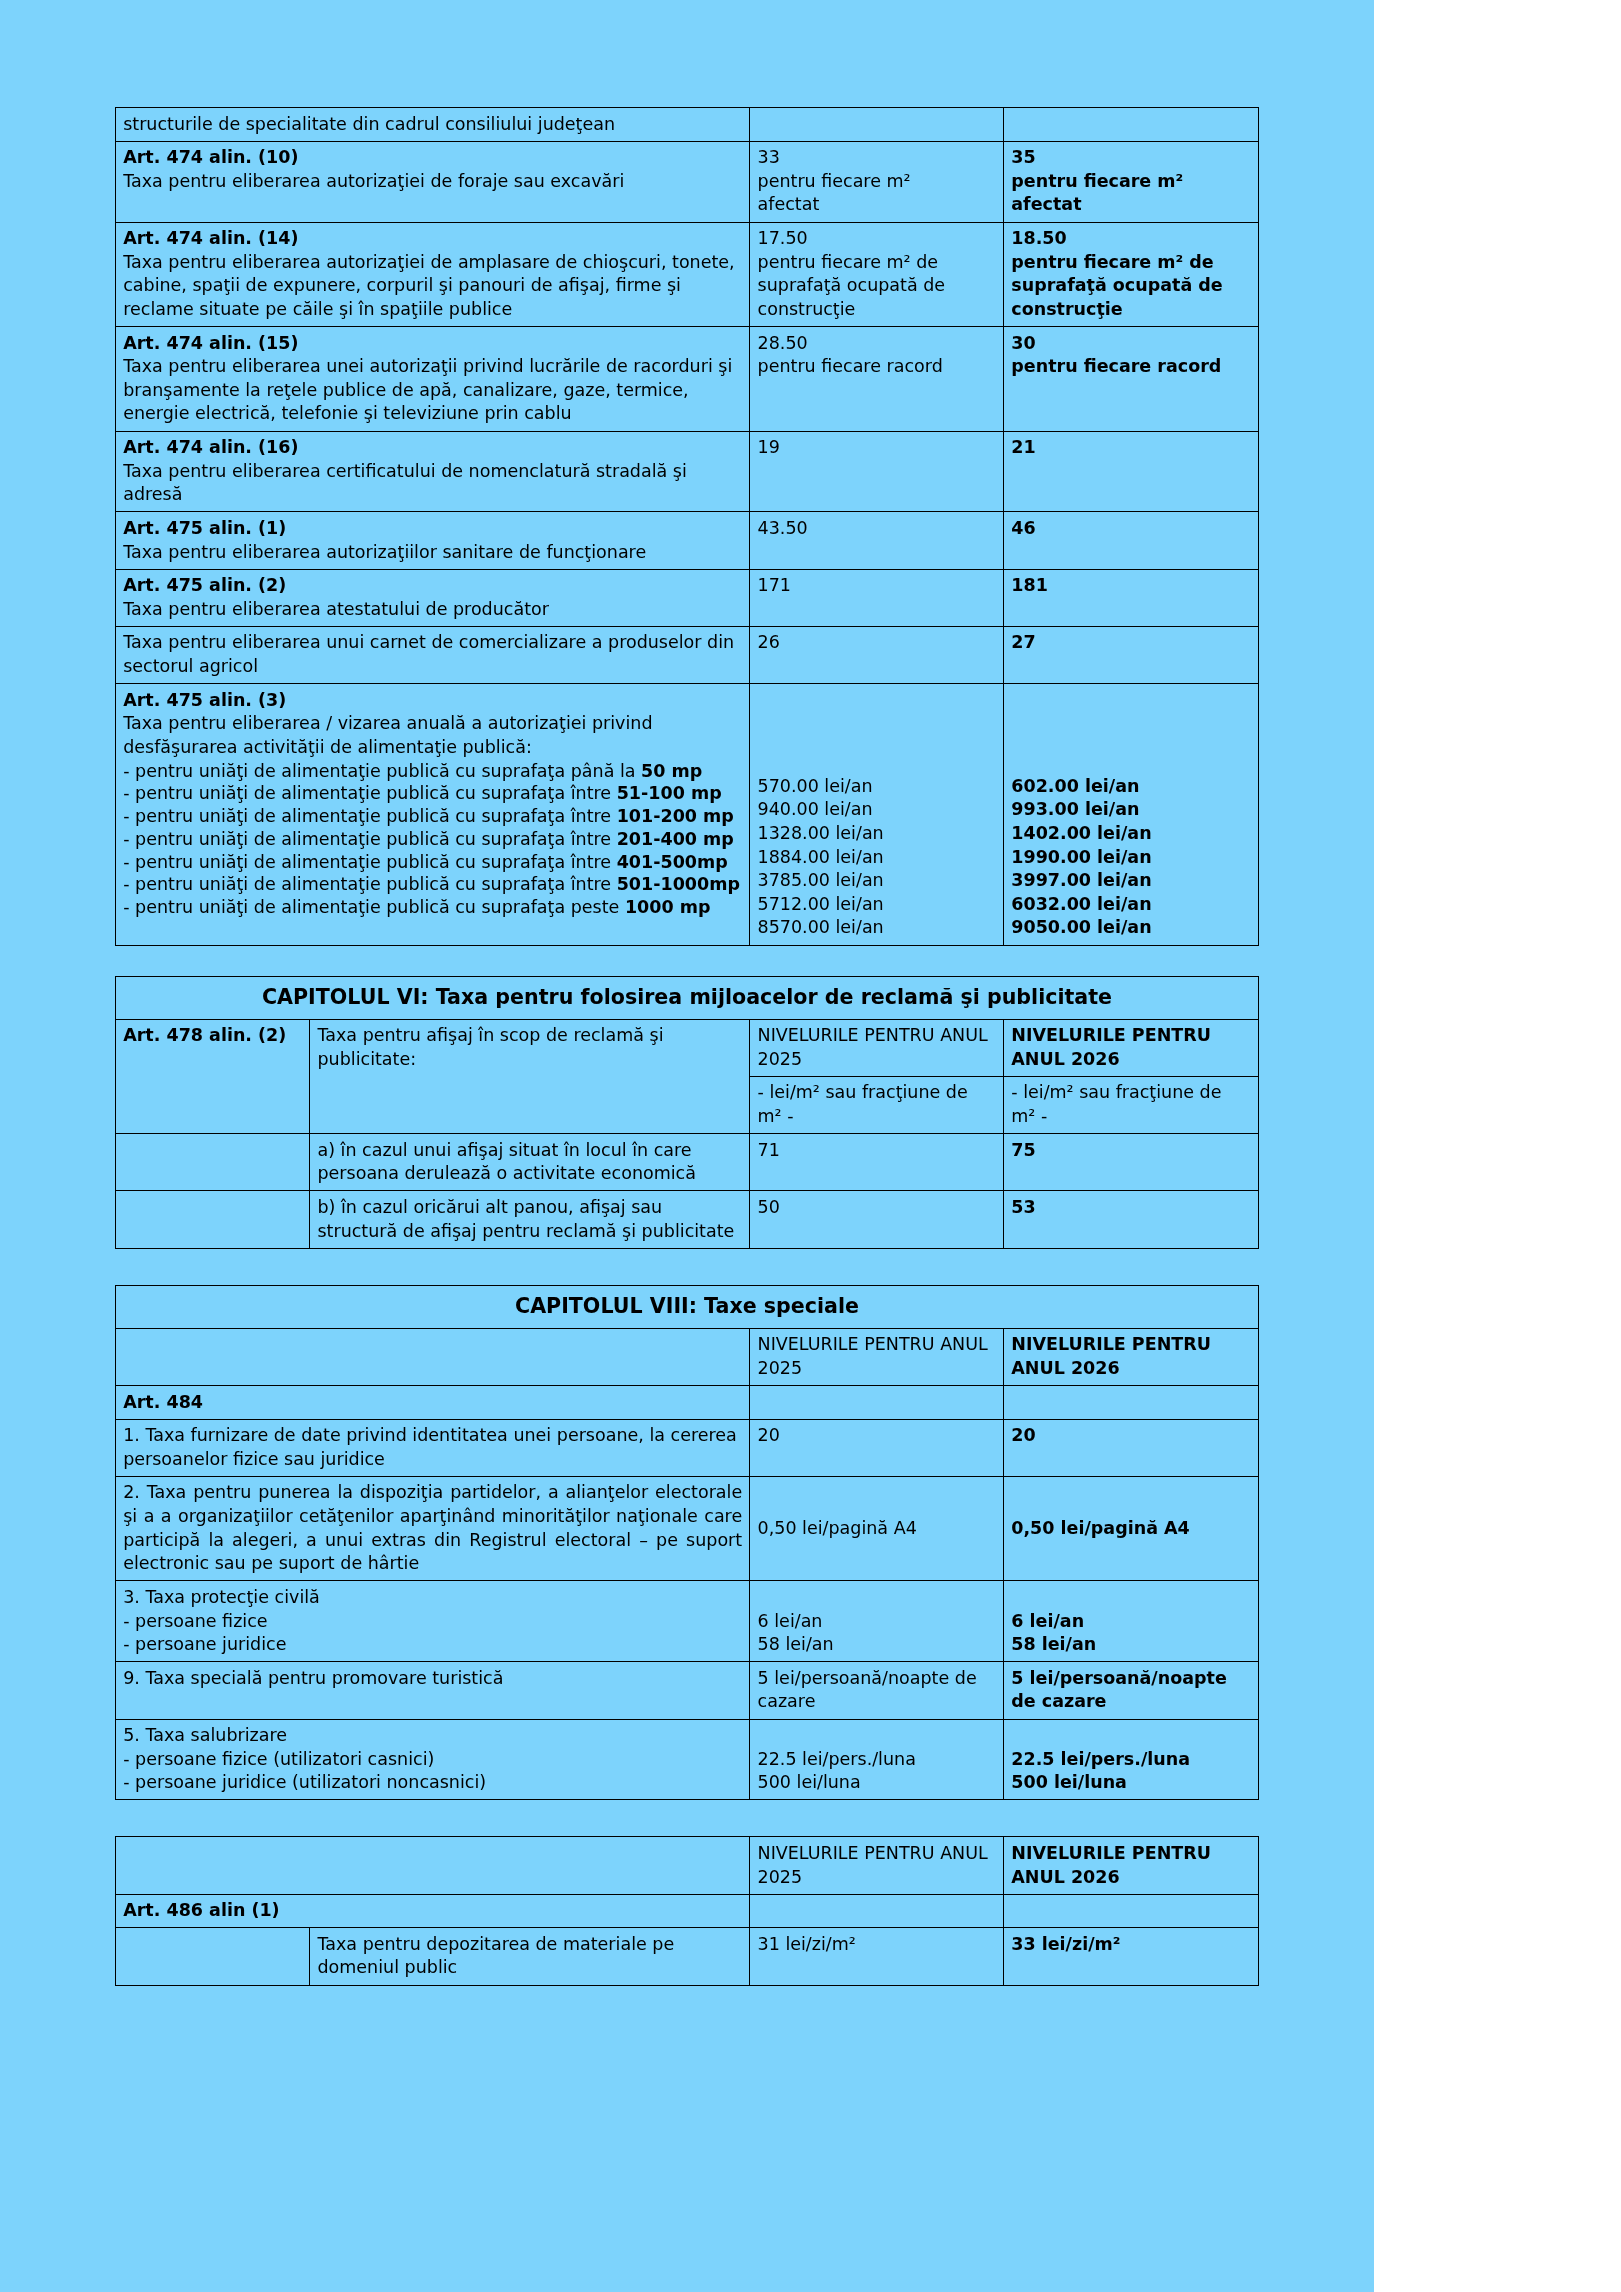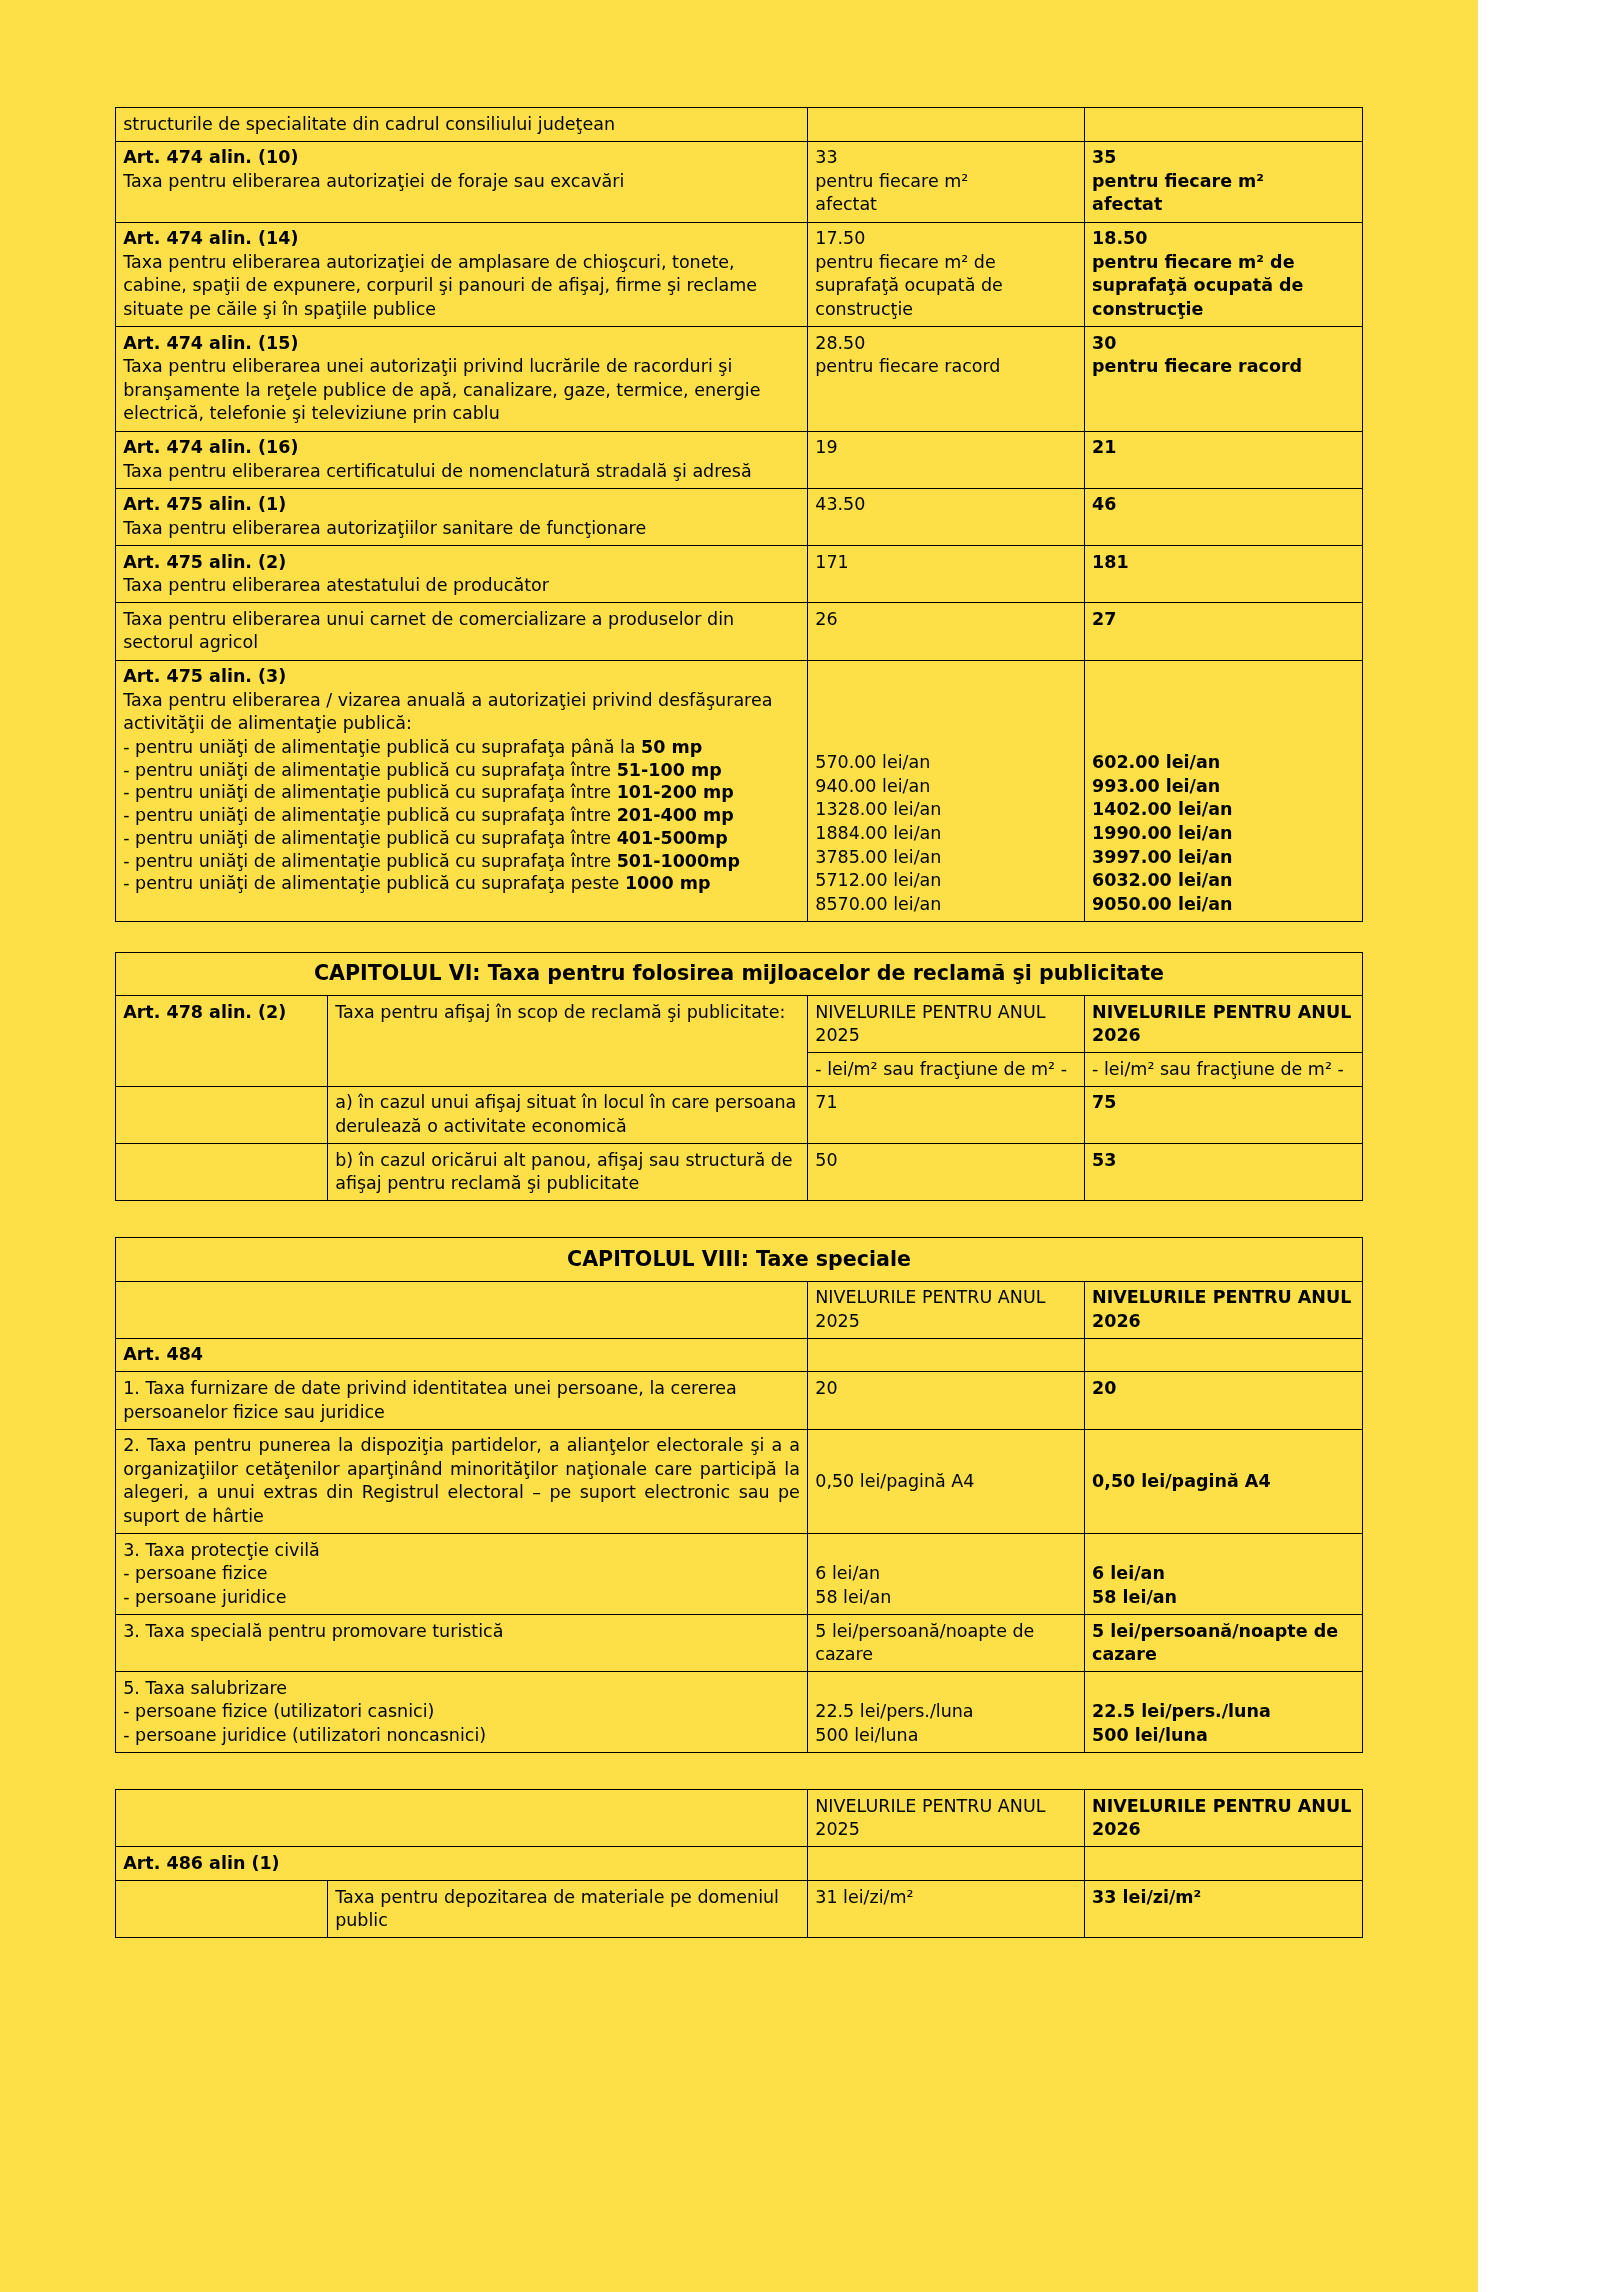--- a/index.html
+++ b/index.html
@@ -8,25 +8,25 @@
     background: #ffffff;
   }
   body {
     width: 1621px;
     min-height: 2293px;
     font-family: "DejaVu Sans", sans-serif;
     color: #000;
     -webkit-font-smoothing: antialiased;
   }
   .page {
-    width: 1478px;
+    width: 1374px;
     min-height: 2293px;
     box-sizing: border-box;
     padding: 107px 115px 54px 115px;
-    background: #fde047;
+    background: #7dd3fc;
   }
   table {
     border-collapse: collapse;
     width: 100%;
     table-layout: fixed;
   }
   td, th {
     border: 1.3px solid #000;
     vertical-align: top;
     padding: 4.5px 7.2px;
@@ -274,21 +274,21 @@
  - persoane fizice
  - persoane juridice</td>
         <td class="c-center multi">
 6 lei/an
 58 lei/an</td>
         <td class="c-center multi b">
 6 lei/an
 58 lei/an</td>
       </tr>
       <tr>
-        <td>3. Taxa specială pentru promovare turistică</td>
+        <td>9. Taxa specială pentru promovare turistică</td>
         <td class="c-center">5 lei/persoană/noapte de cazare</td>
         <td class="c-center b">5 lei/persoană/noapte de cazare</td>
       </tr>
       <tr>
         <td class="multi">5. Taxa salubrizare
 - persoane fizice (utilizatori casnici)
 - persoane juridice (utilizatori noncasnici)</td>
         <td class="c-center multi">
 22.5 lei/pers./luna
 500 lei/luna</td>

